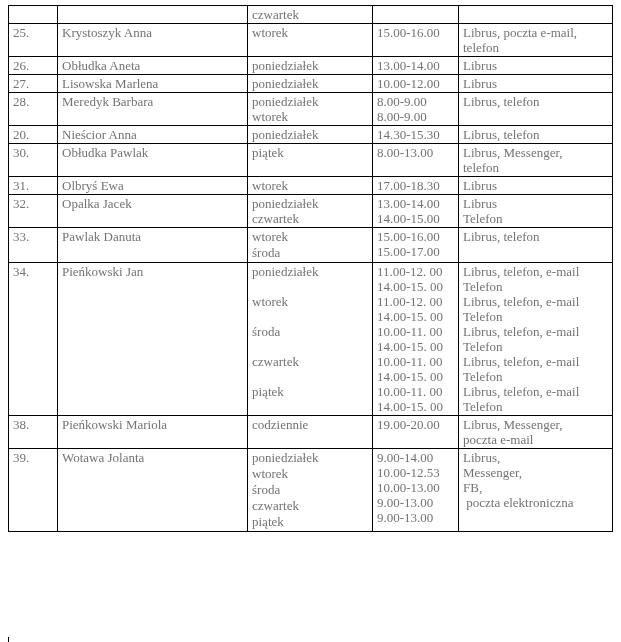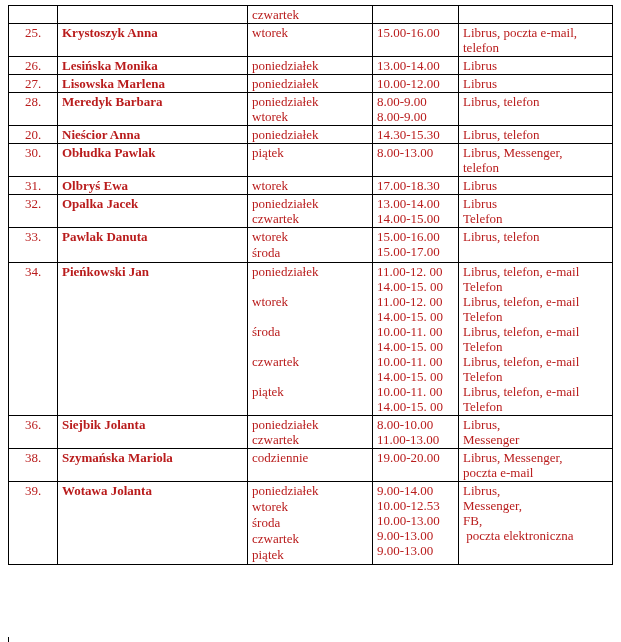--- a/index.html
+++ b/index.html
@@ -1,31 +1,31 @@
 <!DOCTYPE html>
 <html><head>
 <meta charset="utf-8">
 <style>
   html, body { margin:0; padding:0; background:#ffffff; }
   .page {
     position:relative; width:621px; height:642px; overflow:hidden;
-    background:#ffffff; color:#b91c1c;
+    background:#ffffff; color:#737373;
     font-family:"Liberation Serif", serif;
   }
   table.sched {
     position:absolute; left:8px; top:5px; width:604px;
     border-collapse:collapse; table-layout:fixed;
   }
   table.sched td {
     border:1px solid #000000; vertical-align:top;
     padding:1px 4px; font-size:13px; line-height:15px;
     overflow:hidden;
   }
-  td.c-no   { text-align:center; padding-left:2px; padding-right:2px; }
-  td.c-name { padding-left:4px;font-weight:bold; }
+  td.c-no   { text-align:left; padding-left:2px; padding-right:2px; }
+  td.c-name { padding-left:4px; }
   td.c-day  { padding-left:9px; }
   td.c-time { padding-left:5px; }
   td.c-con  { padding-left:9px; }
   td.spread { line-height:16px; }
   .ln { min-height:15px; white-space:pre-wrap; }
   td.spread .ln { min-height:16px; }
   .stub { position:absolute; left:8px; top:637px; width:1px; height:5px; background:#000000; }
 </style>
 </head>
 <body>
@@ -58,21 +58,21 @@
           <td class="c-time">
             <div class="ln">15.00-16.00</div>
           </td>
           <td class="c-con">
             <div class="ln">Librus, poczta e-mail,</div>
             <div class="ln">telefon</div>
           </td>
         </tr>
         <tr>
           <td class="c-no">26.</td>
-          <td class="c-name">Lesińska Monika</td>
+          <td class="c-name">Obłudka Aneta</td>
           <td class="c-day">
             <div class="ln">poniedziałek</div>
           </td>
           <td class="c-time">
             <div class="ln">13.00-14.00</div>
           </td>
           <td class="c-con">
             <div class="ln">Librus</div>
           </td>
         </tr>
@@ -209,38 +209,22 @@
             <div class="ln">Telefon</div>
             <div class="ln">Librus, telefon, e-mail</div>
             <div class="ln">Telefon</div>
             <div class="ln">Librus, telefon, e-mail</div>
             <div class="ln">Telefon</div>
             <div class="ln">Librus, telefon, e-mail</div>
             <div class="ln">Telefon</div>
           </td>
         </tr>
         <tr>
-          <td class="c-no">36.</td>
-          <td class="c-name">Siejbik Jolanta</td>
-          <td class="c-day">
-            <div class="ln">poniedziałek</div>
-            <div class="ln">czwartek</div>
-          </td>
-          <td class="c-time">
-            <div class="ln">8.00-10.00</div>
-            <div class="ln">11.00-13.00</div>
-          </td>
-          <td class="c-con">
-            <div class="ln">Librus,</div>
-            <div class="ln">Messenger</div>
-          </td>
-        </tr>
-        <tr>
           <td class="c-no">38.</td>
-          <td class="c-name">Szymańska Mariola</td>
+          <td class="c-name">Pieńkowski Mariola</td>
           <td class="c-day">
             <div class="ln">codziennie</div>
           </td>
           <td class="c-time">
             <div class="ln">19.00-20.00</div>
           </td>
           <td class="c-con">
             <div class="ln">Librus, Messenger,</div>
             <div class="ln">poczta e-mail</div>
           </td>

